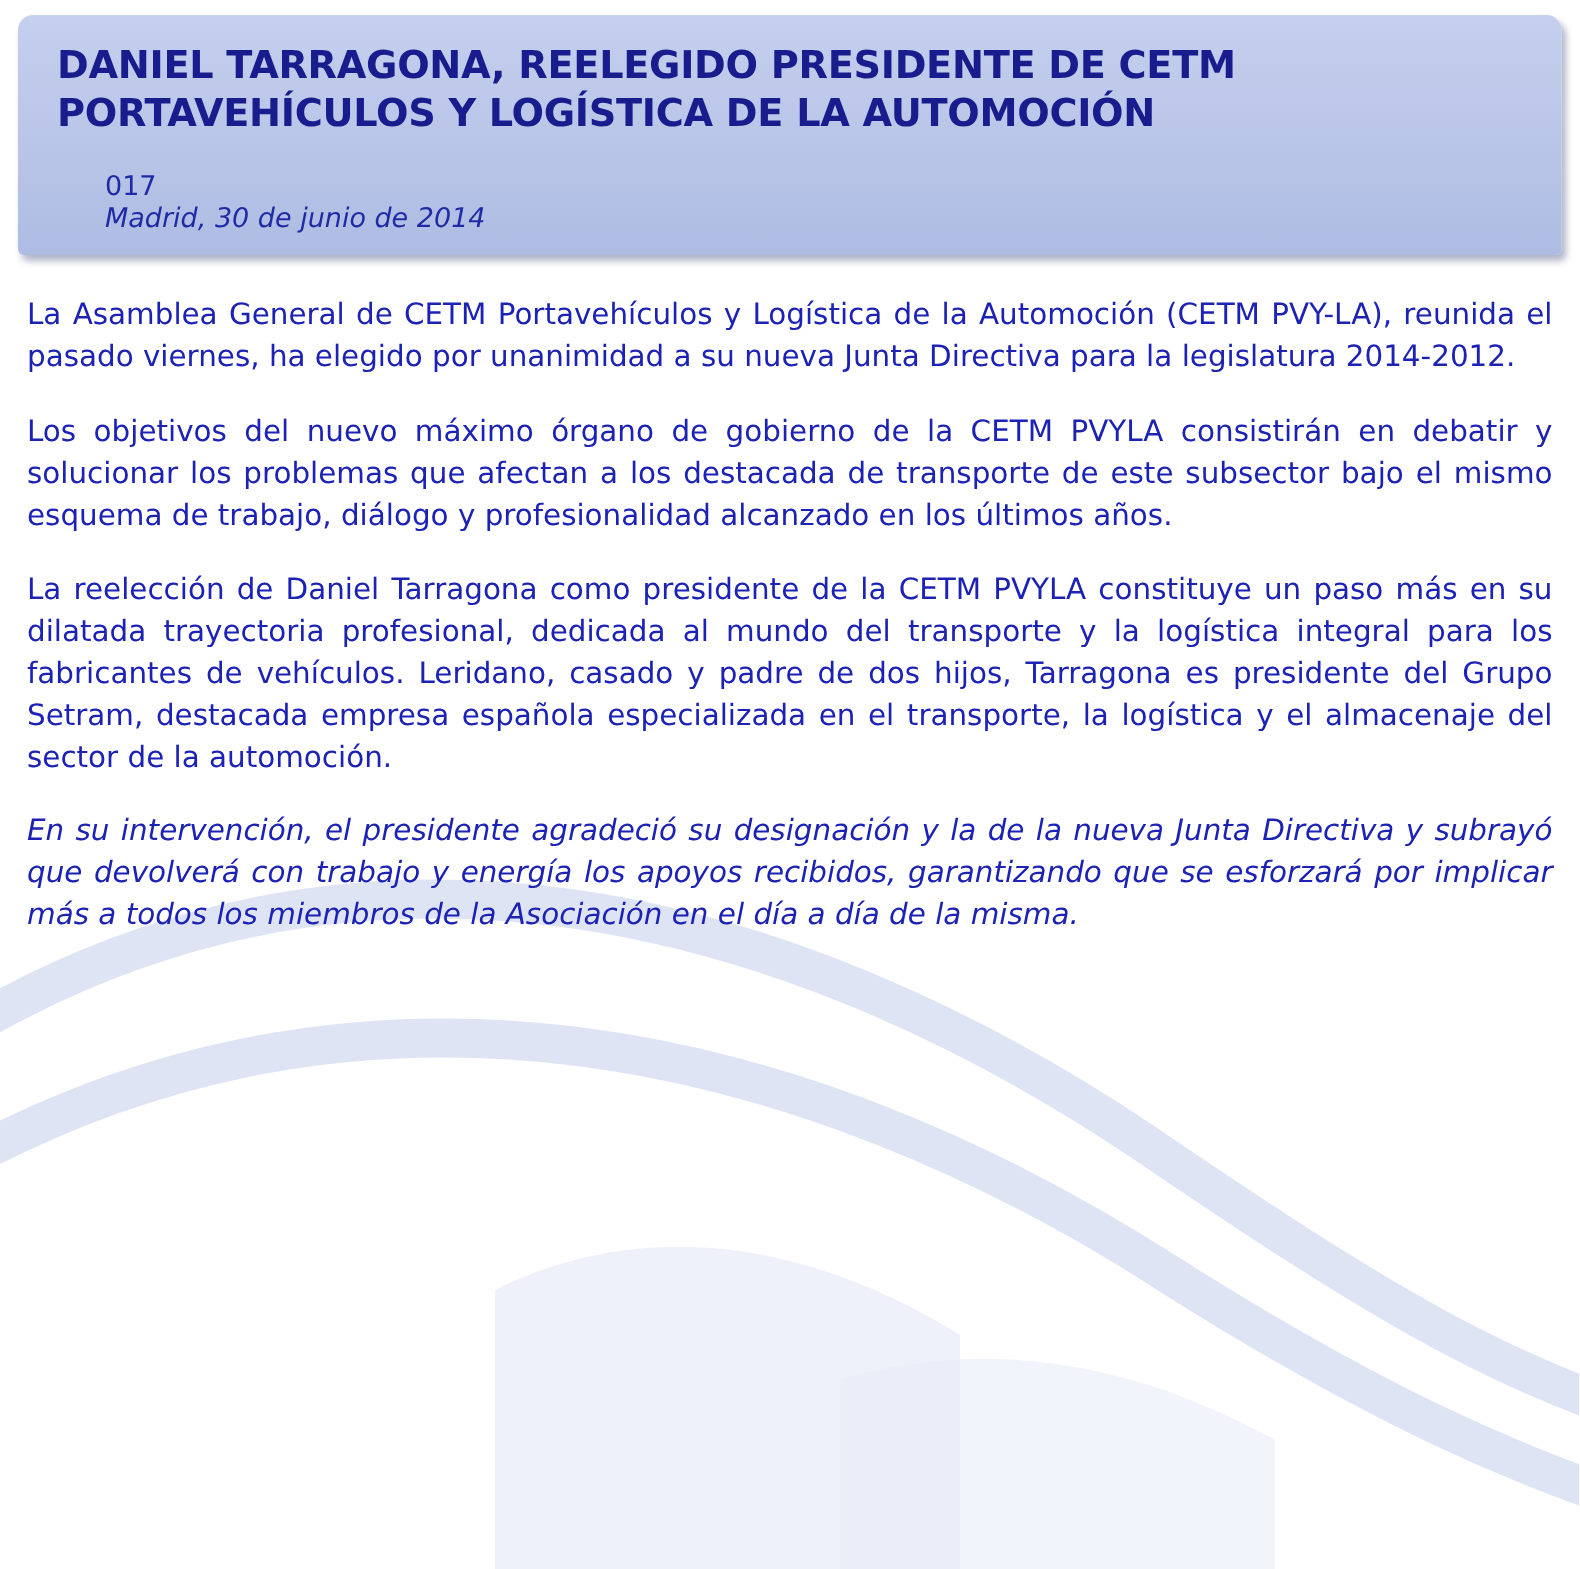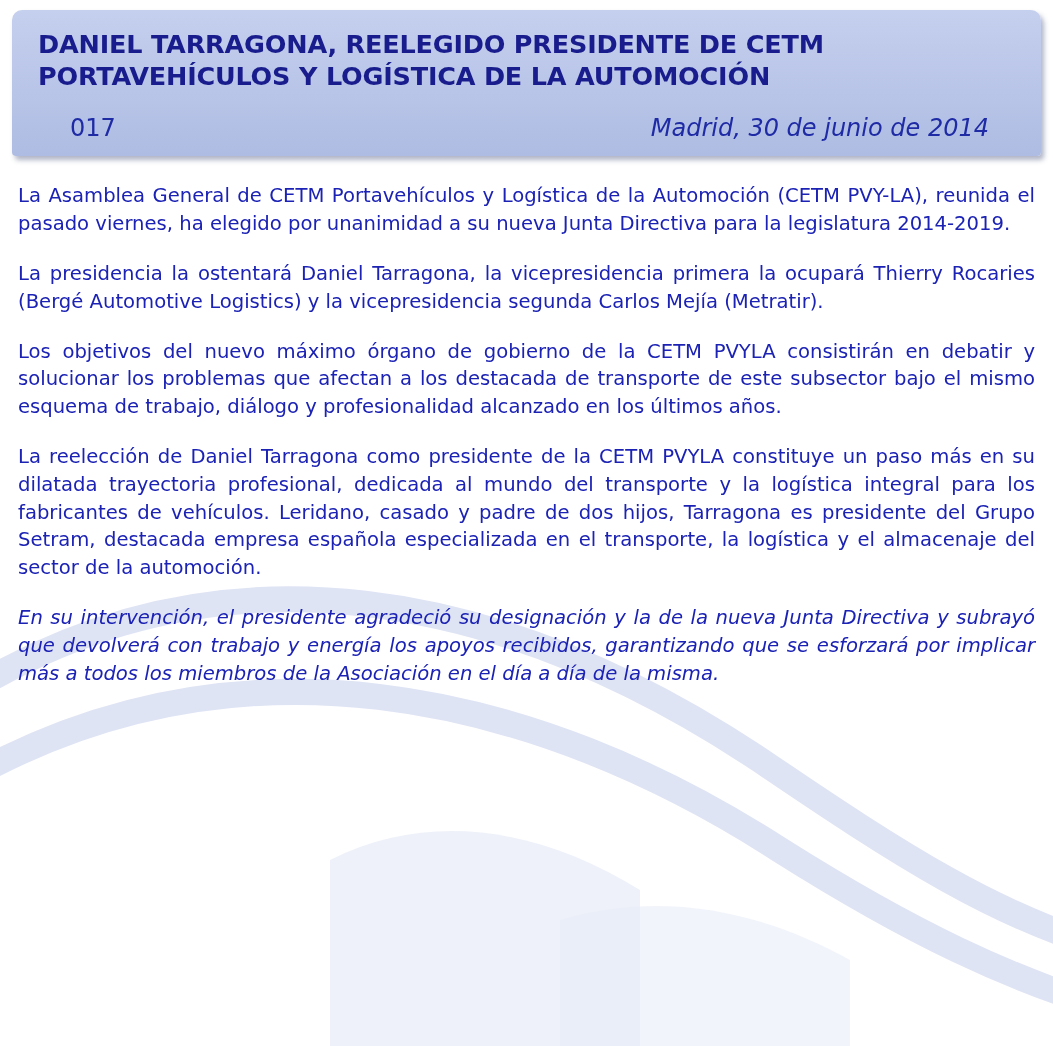--- a/index.html
+++ b/index.html
@@ -52,21 +52,22 @@
     letter-spacing: -0.2px;
     margin: 2px 8px 0 8px;
   }
   .banner-meta {
     display: flex;
     justify-content: space-between;
     align-items: baseline;
     margin-top: 22px;
     padding: 0 34px 0 40px;
     color: #1c2aa0;
-    font-size: 24px;
+    font-size: 18px;
+    flex-direction: column;
   }
   .banner-number { color: #1f2ba5; }
   .banner-place  { color: #1f2ba5; font-style: italic; }
 
   
   .body-copy {
     padding: 26px 18px 0 18px;
   }
   .para {
     color: #1b22b4;
@@ -101,20 +102,19 @@
     <div class="banner">
       <div class="banner-title">DANIEL TARRAGONA, REELEGIDO PRESIDENTE DE CETM PORTAVEHÍCULOS Y LOGÍSTICA DE LA AUTOMOCIÓN</div>
       <div class="banner-meta">
         <div class="banner-number">017</div>
         <div class="banner-place">Madrid, 30 de junio de 2014</div>
       </div>
     </div>
   </div>
 
   <div class="body-copy">
-    <p class="para">La Asamblea General de CETM Portavehículos y Logística de la Automoción (CETM PVY-LA), reunida el pasado viernes, ha elegido por unanimidad a su nueva Junta Directiva para la legislatura 2014-2019.</p>
-    <p class="para">La presidencia la ostentará Daniel Tarragona, la  vicepresidencia primera la ocupará Thierry Rocaries (Bergé Automotive Logistics) y la vicepresidencia segunda Carlos Mejía (Metratir).</p>
+    <p class="para">La Asamblea General de CETM Portavehículos y Logística de la Automoción (CETM PVY-LA), reunida el pasado viernes, ha elegido por unanimidad a su nueva Junta Directiva para la legislatura 2014-2012.</p>
     <p class="para">Los objetivos del nuevo máximo órgano de gobierno de la CETM PVYLA consistirán en debatir y solucionar los problemas que afectan a los destacada de transporte de este subsector bajo el mismo esquema de trabajo, diálogo y profesionalidad alcanzado en los últimos años.</p>
     <p class="para">La reelección de Daniel Tarragona como presidente de la CETM PVYLA constituye un paso más en su dilatada trayectoria profesional, dedicada al mundo del transporte y la logística integral para los fabricantes de vehículos. Leridano, casado y padre de dos hijos, Tarragona es presidente del Grupo Setram, destacada empresa española especializada en el transporte, la logística y el almacenaje del sector de la automoción.</p>
     <p class="para">En su intervención, el presidente agradeció su designación y la de la nueva Junta Directiva y subrayó que devolverá con trabajo y energía los apoyos recibidos, garantizando que se esforzará por implicar más a todos los miembros de la Asociación en el día a día de la misma.</p>
   </div>
 
 </div>
 
 </body></html>

